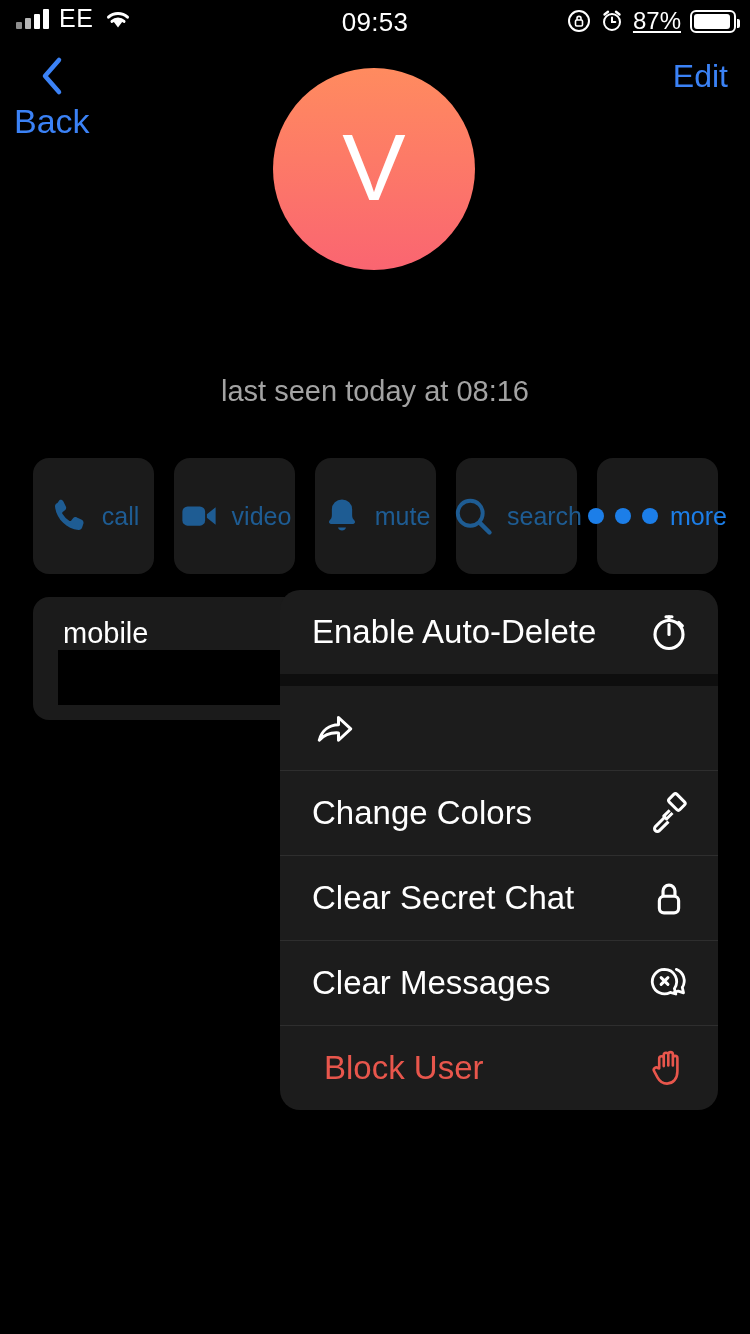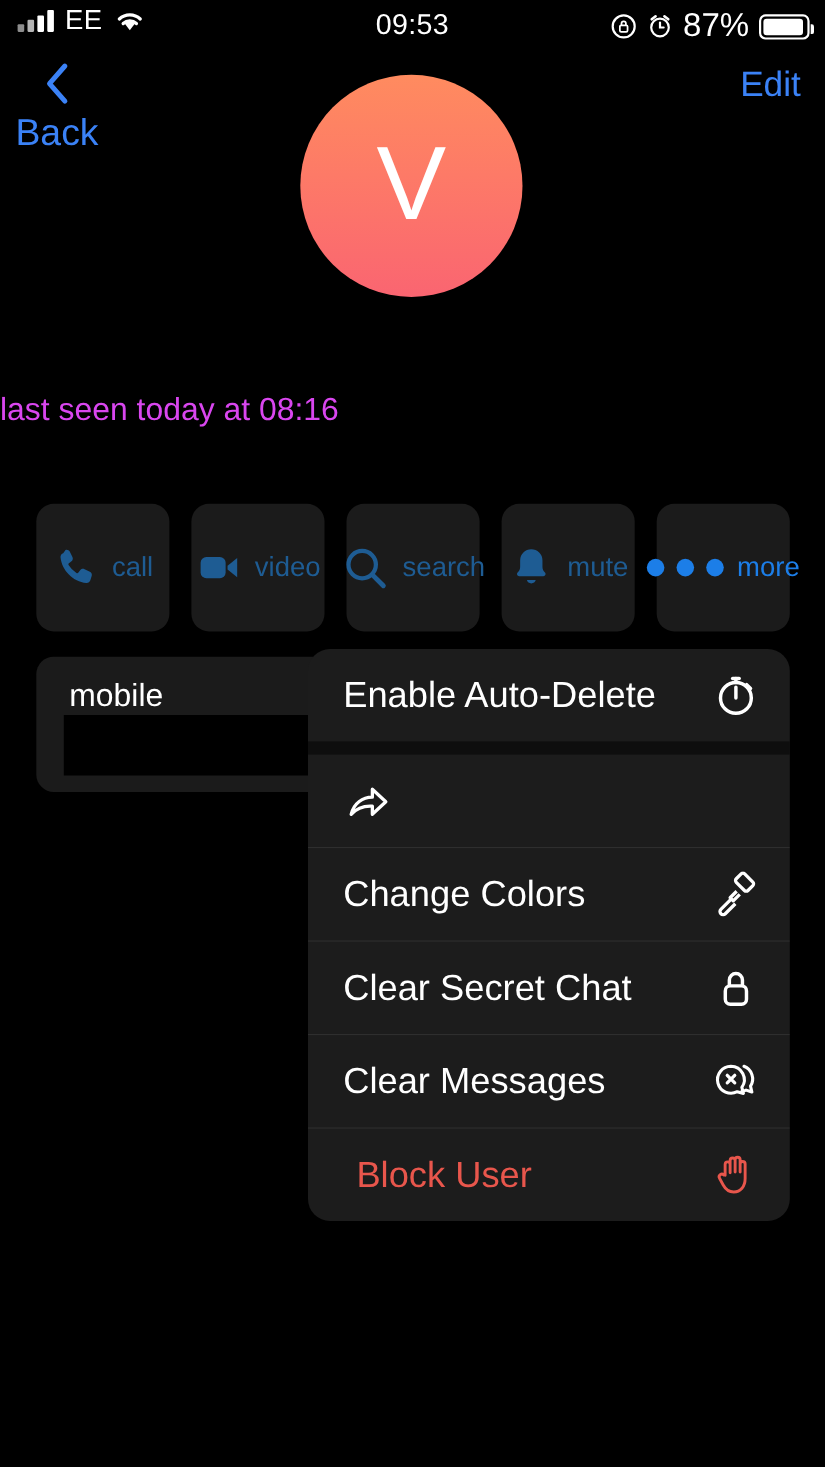--- a/index.html
+++ b/index.html
@@ -22,21 +22,21 @@
   .signal i:nth-child(1){ height:7px; background:#8d8d8d; }
   .signal i:nth-child(2){ height:11px; background:#b5b5b5; }
   .signal i:nth-child(3){ height:15px; background:#fff; }
   .signal i:nth-child(4){ height:20px; background:#fff; }
   .carrier { font-size:25px; letter-spacing:0.5px; line-height:25px; }
   .sb-time {
     position:absolute; left:0; right:0; top:7px; text-align:center;
     font-size:26px; letter-spacing:0.3px;
   }
   .sb-right { position:absolute; right:14px; top:7px; display:flex; align-items:center; gap:9px; }
-  .batt-pct { font-size:30px; }
+  .batt-pct { font-size:24px;text-decoration:underline; }
   .battery { position:relative; width:46px; height:23px; border:2px solid #fff; border-radius:6px; }
   .battery::after {
     content:''; position:absolute; right:-6px; top:7px; width:3px; height:9px;
     background:#fff; border-radius:0 2px 2px 0;
   }
   .battery span { position:absolute; left:2px; top:2px; bottom:2px; width:85%; background:#fff; border-radius:3px; }
 
   
   .navbar { position:absolute; top:56px; left:0; width:750px; height:60px; }
   .nav-back {
@@ -51,22 +51,22 @@
     background:linear-gradient(180deg,#ff8b5f 0%,#fd7a67 45%,#fa6571 100%);
     display:flex; align-items:center; justify-content:center;
   }
   .avatar-letter { color:#fff; font-size:95px; font-weight:400; line-height:1; margin-top:-4px; }
 
   .profile-name {
     position:absolute; left:0; right:0; top:305px; text-align:center;
     color:#fff; font-size:46px; font-weight:400;
   }
   .profile-status {
-    position:absolute; left:0; right:0; top:357px; text-align:left;
-    color:#d946ef; font-size:29px;
+    position:absolute; left:0; right:0; top:375px; text-align:center;
+    color:#a3a3a3; font-size:29px;
   }
 
   
   .actions { position:absolute; left:33px; top:458px; display:flex; gap:20px; }
   .action {
     width:121px; height:116px; border-radius:16px; background:#1b1b1b;
     display:flex; flex-direction:row; align-items:center; justify-content:center;
     gap:12px; cursor:pointer;
   }
   .action .ico { height:44px; display:flex; align-items:center; justify-content:center; }
@@ -181,36 +181,36 @@
         <svg width="42" height="42" viewBox="0 0 24 24">
           <rect x="2.5" y="6.5" width="13" height="11" rx="3" fill="#1e5c93"></rect>
           <path d="M16.5 11 L21.5 7 v10 l-5-4 Z" fill="#1e5c93"></path>
         </svg>
       </span>
       <span class="lbl">video</span>
     </div>
 
     <div class="action dim">
       <span class="ico">
+        <svg width="42" height="42" viewBox="0 0 24 24">
+          <path d="M12 2.5 a5.8 5.8 0 0 1 5.8 5.8 v3.3 c0 1.3.4 2.1 1.3 3 .7.7.2 1.9-.8 1.9 H5.7 c-1 0-1.5-1.2-.8-1.9.9-.9 1.3-1.7 1.3-3 V8.3 A5.8 5.8 0 0 1 12 2.5 Z" fill="#1e5c93"></path>
+          <path d="M9.7 18.5 a2.4 2.4 0 0 0 4.6 0 Z" fill="#1e5c93"></path>
+        </svg>
+      </span>
+      <span class="lbl">mute</span>
+    </div>
+
+    <div class="action dim">
+      <span class="ico">
         <svg width="44" height="44" viewBox="0 0 24 24">
           <circle cx="10.5" cy="10.5" r="6.8" stroke="#1e5c93" stroke-width="2.1" fill="none"></circle>
           <path d="M15.6 15.6 L21 21" stroke="#1e5c93" stroke-width="2.4" stroke-linecap="round"></path>
         </svg>
       </span>
       <span class="lbl">search</span>
-    </div>
-
-    <div class="action dim">
-      <span class="ico">
-        <svg width="42" height="42" viewBox="0 0 24 24">
-          <path d="M12 2.5 a5.8 5.8 0 0 1 5.8 5.8 v3.3 c0 1.3.4 2.1 1.3 3 .7.7.2 1.9-.8 1.9 H5.7 c-1 0-1.5-1.2-.8-1.9.9-.9 1.3-1.7 1.3-3 V8.3 A5.8 5.8 0 0 1 12 2.5 Z" fill="#1e5c93"></path>
-          <path d="M9.7 18.5 a2.4 2.4 0 0 0 4.6 0 Z" fill="#1e5c93"></path>
-        </svg>
-      </span>
-      <span class="lbl">mute</span>
     </div>
 
     <div class="action hl">
       <span class="ico">
         <span class="dots">
             <i></i>
             <i></i>
             <i></i>
           </span>
       </span>

